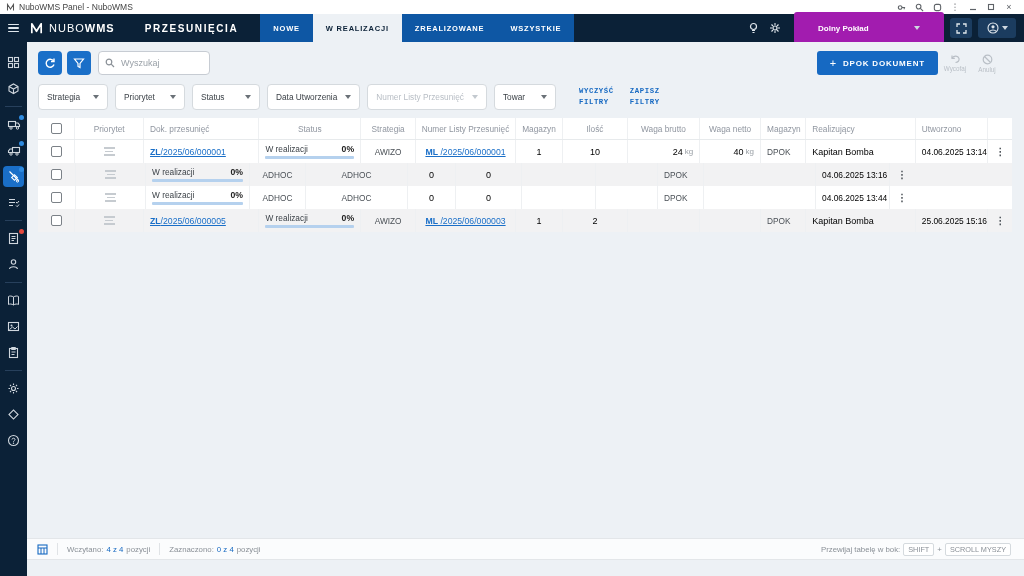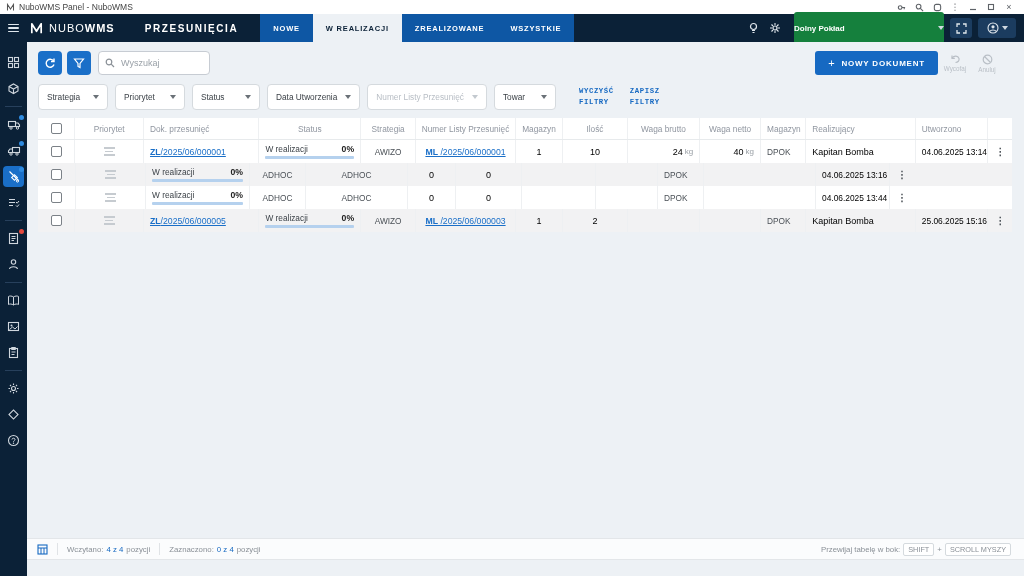--- a/index.html
+++ b/index.html
@@ -20,21 +20,21 @@
   .logo { display:flex; align-items:center; gap:5px; padding:0 4px 0 2px; }
   .logo svg { width:15px; height:15px; }
   .logo .lt { font-size:11px; letter-spacing:1px; color:#fff; }
   .logo .lt b { font-weight:700; }
   .page-title { display:flex; align-items:center; font-size:10px; font-weight:700; letter-spacing:1.6px; margin-left:26px; }
   .tabs { display:flex; margin-left:22px; background:#0e57a4; }
   .tab { display:flex; align-items:center; padding:0 13px; font-size:7.5px; font-weight:700; letter-spacing:.8px; color:#fff; cursor:pointer; text-transform:uppercase; }
   .tab.active { background:#edf1f5; color:#0b2137; }
   .header .h-spacer { flex:1; }
   .h-icon { width:22px; display:flex; align-items:center; justify-content:center; cursor:pointer; }
-  .wh-select { width:150px; height:32px; align-self:center; background:#15803d; border-radius:3px; display:flex; align-items:center; padding:0 0; font-size:8px; font-weight:700; margin:0 6px 0 8px; cursor:pointer; }
+  .wh-select { width:150px; height:32px; align-self:center; background:#a21caf; border-radius:3px; display:flex; align-items:center; padding:0 24px; font-size:8px; font-weight:700; margin:0 6px 0 8px; cursor:pointer; }
   .wh-select .wh-label { flex:1; }
   .sq-btn { width:22px; height:20px; align-self:center; background:#1b3c5f; border-radius:3px; display:flex; align-items:center; justify-content:center; margin-right:6px; cursor:pointer; }
   .acct-btn { width:38px; height:20px; align-self:center; background:#1b3c5f; border-radius:3px; display:flex; align-items:center; justify-content:center; gap:3px; margin-right:8px; cursor:pointer; }
   .chev { width:0; height:0; border-left:3.5px solid transparent; border-right:3.5px solid transparent; border-top:4px solid #cfd8e0; }
 
   
   .body { position:absolute; top:42px; left:0; right:0; bottom:0; display:flex; }
   .sidebar { width:27px; background:#0b2137; display:flex; flex-direction:column; align-items:center; padding-top:10px; flex:none; }
   .s-item { width:21px; height:21px; border-radius:4px; display:flex; align-items:center; justify-content:center; position:relative; margin-bottom:5px; cursor:pointer; }
   .s-item.sel { background:#1a6fc8; }
@@ -327,21 +327,21 @@
         <span class="search-wrap">
           <svg width="10" height="10" viewBox="0 0 10 10">
               <circle cx="4" cy="4" r="2.8" fill="none" stroke="#8a9097" stroke-width="1.2"></circle>
               <path d="M6.2 6.2 L9 9" stroke="#8a9097" stroke-width="1.2"></path>
             </svg>
           <input class="search-input" type="text" placeholder="Wyszukaj" style="">
         </span>
         <span class="t-spacer"></span>
         <button class="new-doc-btn">
           <span class="plus">+</span>
-          <span>NOWY DOKUMENT</span>
+          <span>DPOK DOKUMENT</span>
         </button>
         <div class="mini-act">
           <svg width="12" height="10" viewBox="0 0 12 10">
               <path d="M3 4 C5 1.5 9 1.5 10 4.5 C10.5 6.5 9 8.5 6.5 8.5" fill="none" stroke="#b9bfc6" stroke-width="1.2"></path>
               <path d="M3 1.5 V4.3 H5.8" fill="none" stroke="#b9bfc6" stroke-width="1.2"></path>
             </svg>
           <span class="lbl">Wycofaj</span>
         </div>
         <div class="mini-act">
           <svg width="11" height="11" viewBox="0 0 11 11">

